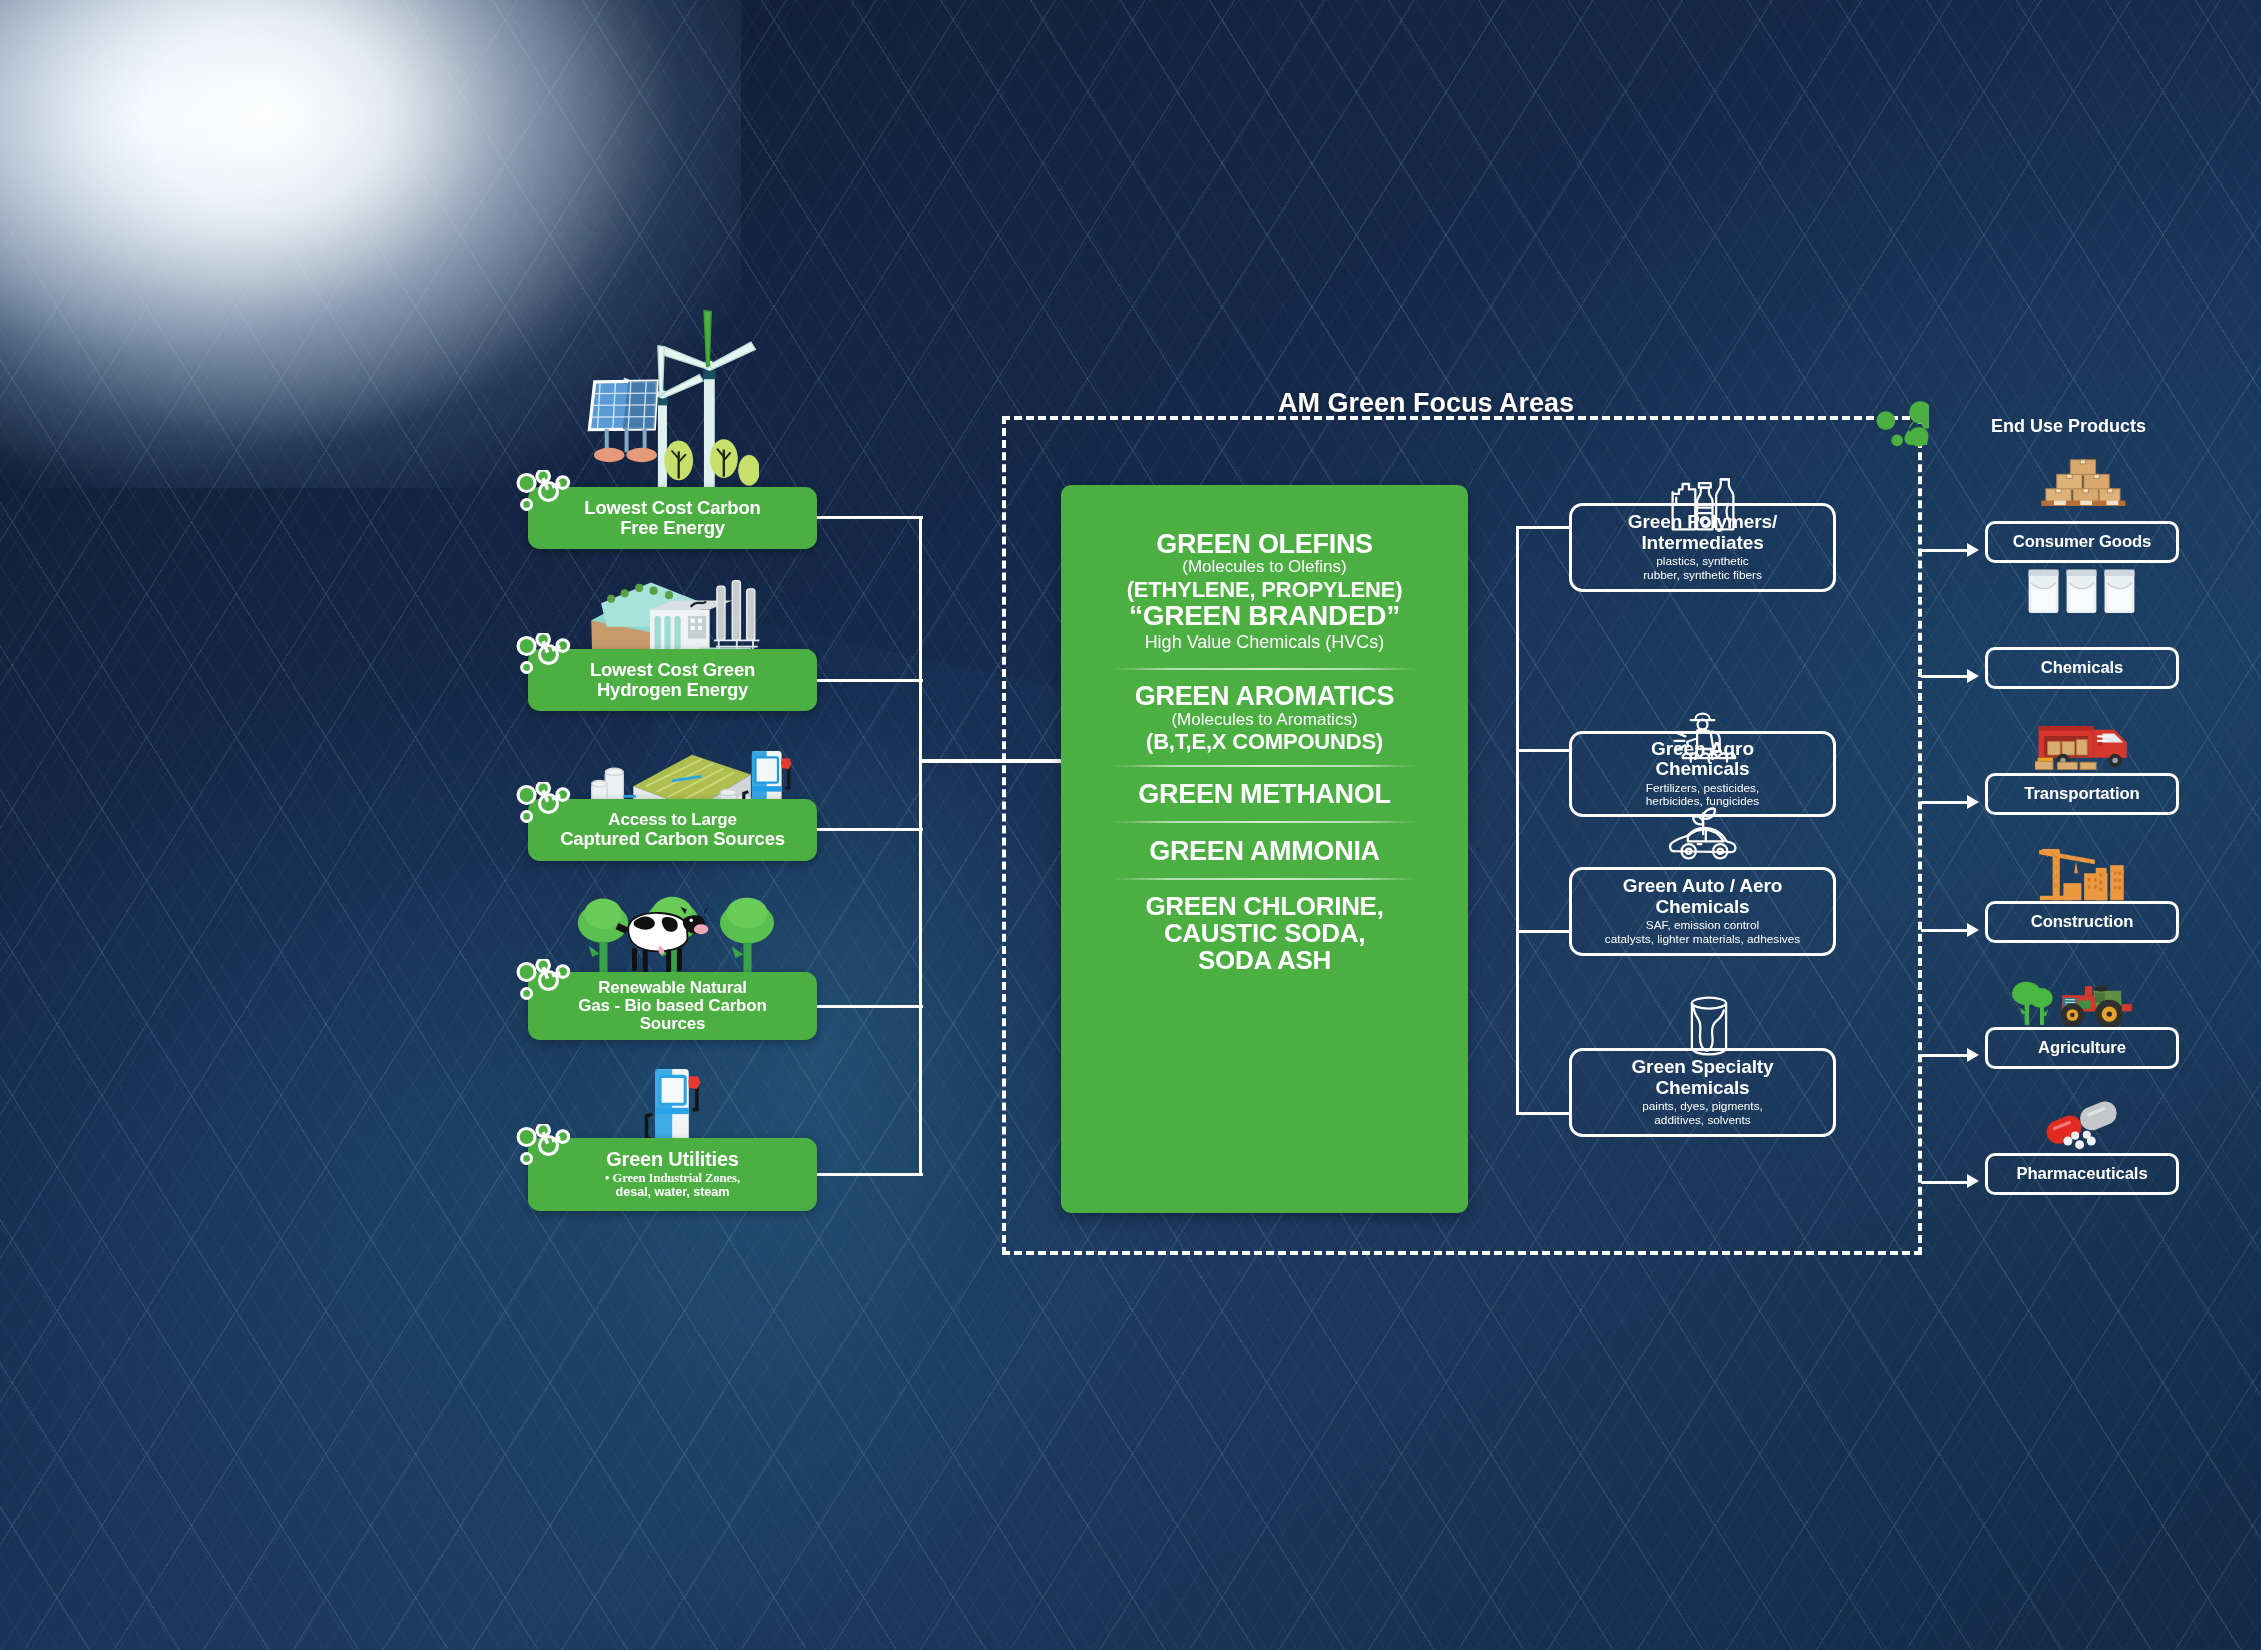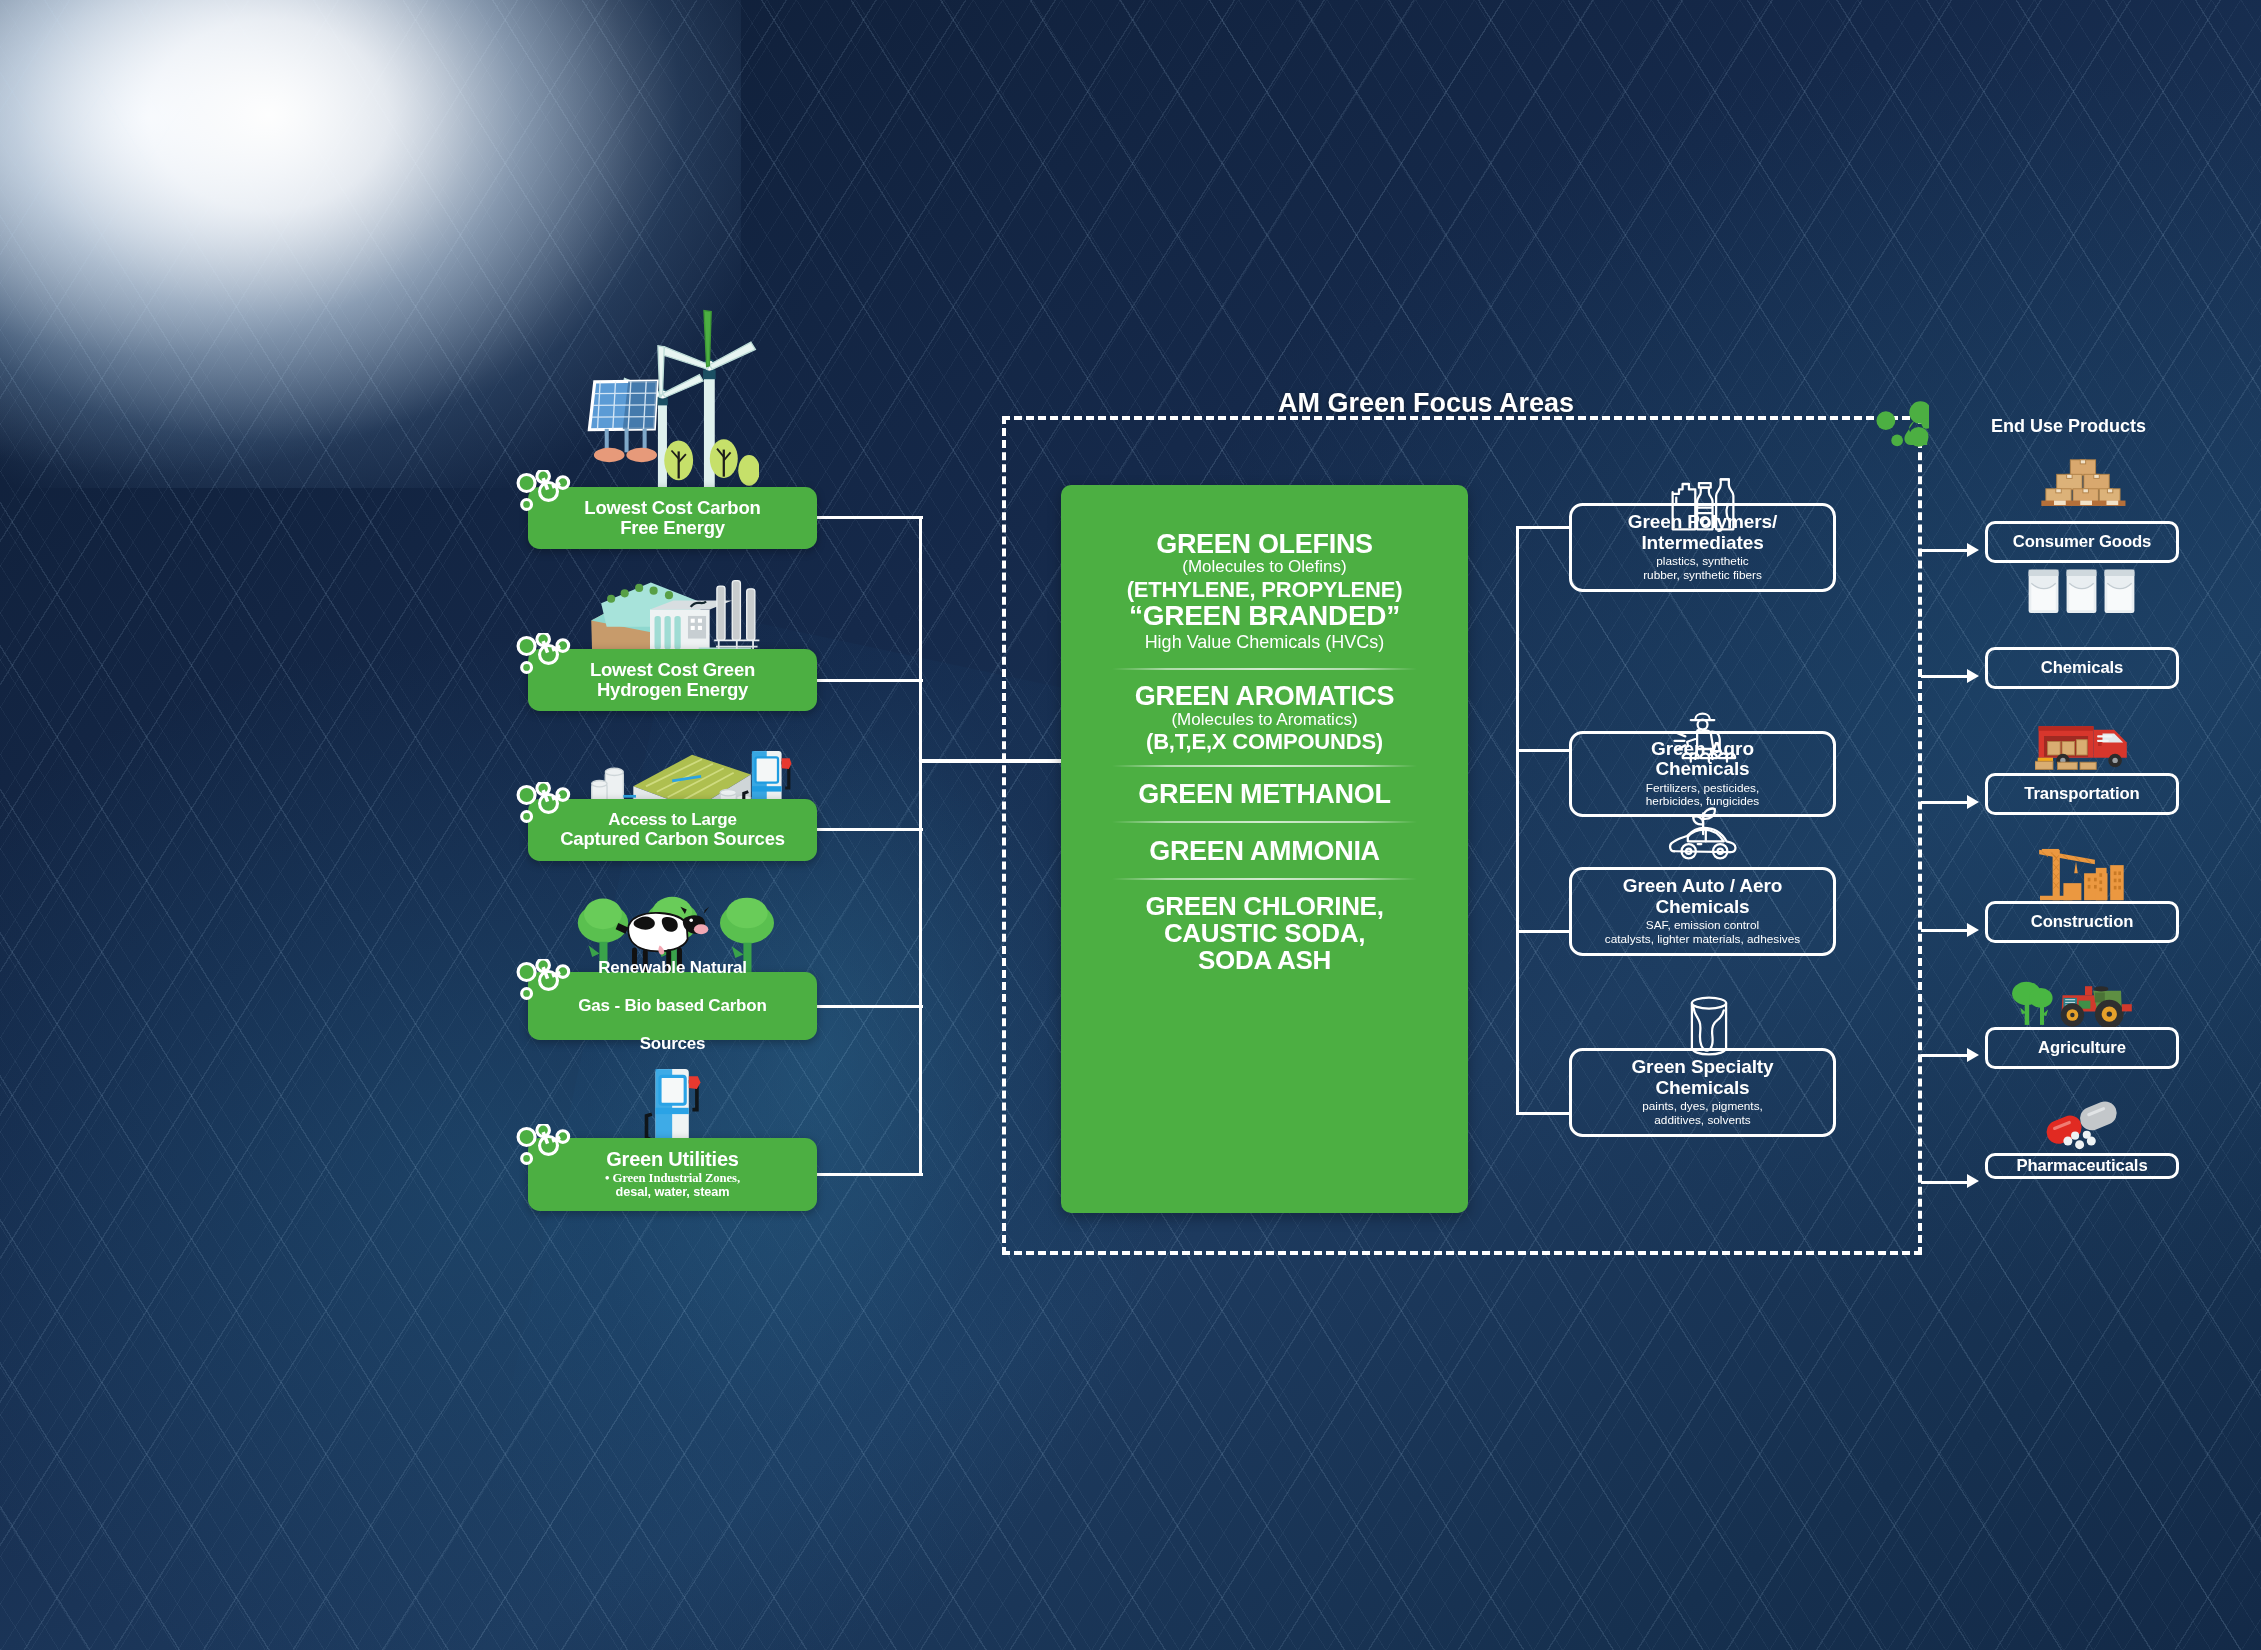--- a/index.html
+++ b/index.html
@@ -378,21 +378,21 @@
       <circle cx="72" cy="48" r="20"></circle>
         <circle cx="60" cy="14" r="14"></circle>
         <circle cx="104" cy="28" r="13"></circle>
     </g>
     <g stroke="#ffffff" stroke-width="8" fill="none">
       <line x1="60" y1="18" x2="70" y2="44"></line>
         <line x1="80" y1="38" x2="98" y2="30"></line>
     </g>
   </svg>
 
-  <div class="gcard" style="left:528px;top:972px;width:289px;height:68px;gap:20px;">
+  <div class="gcard" style="left:528px;top:972px;width:289px;height:68px;">
     <div class="t1" style="font-size:17px;">Renewable Natural</div>
     <div class="t1" style="font-size:17px;">Gas - Bio based Carbon</div>
     <div class="t1" style="font-size:17px;">Sources</div>
   </div>
 
   <svg class="ill" style="left:642px;top:1061px;width:63px;height:99px;" viewBox="0 0 140 220">
     <rect x="30" y="18" width="74" height="160" rx="8" fill="#f0f4f4"></rect>
     <rect x="30" y="18" width="37" height="160" fill="#2aa3e6" opacity="0.9"></rect>
     <rect x="40" y="34" width="56" height="62" rx="5" fill="#f6f9f9" stroke="#2aa3e6" stroke-width="7"></rect>
     <rect x="30" y="104" width="74" height="14" fill="#2aa3e6"></rect>
@@ -742,18 +742,18 @@
       <rect x="110" y="46" width="42" height="7" rx="3" fill="#e1e4e6"></rect>
     </g>
     <g fill="#eef2f4">
       <circle cx="62" cy="104" r="10"></circle>
         <circle cx="88" cy="112" r="10"></circle>
       <circle cx="114" cy="104" r="10"></circle>
         <circle cx="78" cy="92" r="9"></circle>
         <circle cx="104" cy="90" r="9"></circle>
     </g>
   </svg>
-  <div class="endcard" style="left:1985px;top:1153px;width:194px;height:26px;">
+  <div class="endcard" style="left:1985px;top:1153px;width:194px;height:42px;">
     <span style="font-size:16.7px;">Pharmaceuticals</span>
   </div>
 
 </div>
 
 
 </body></html>

